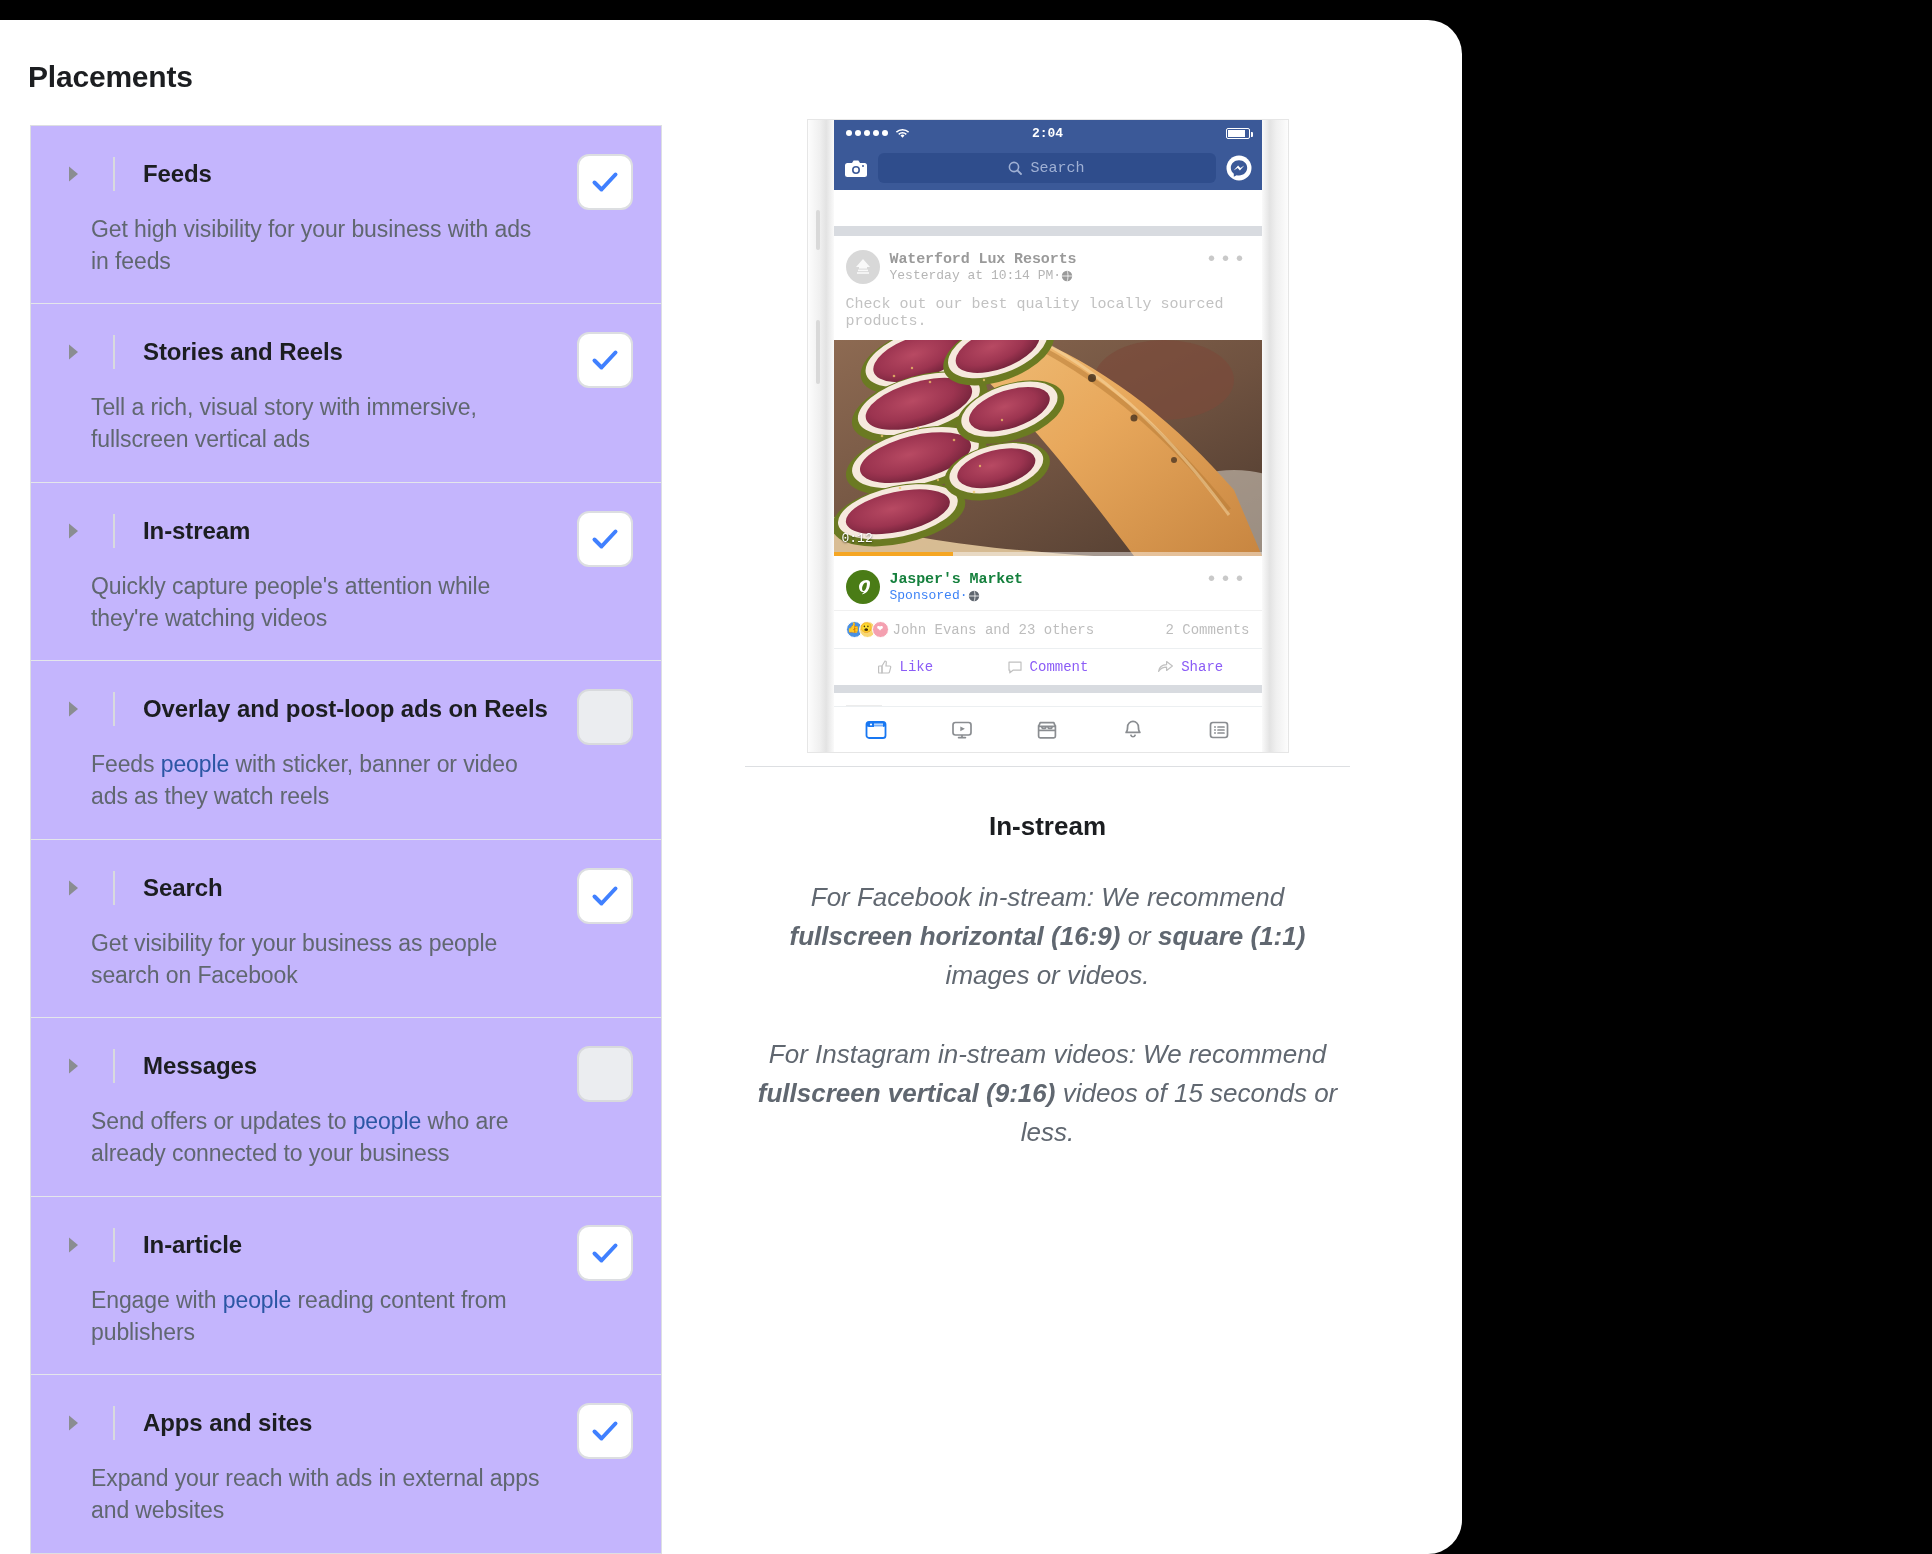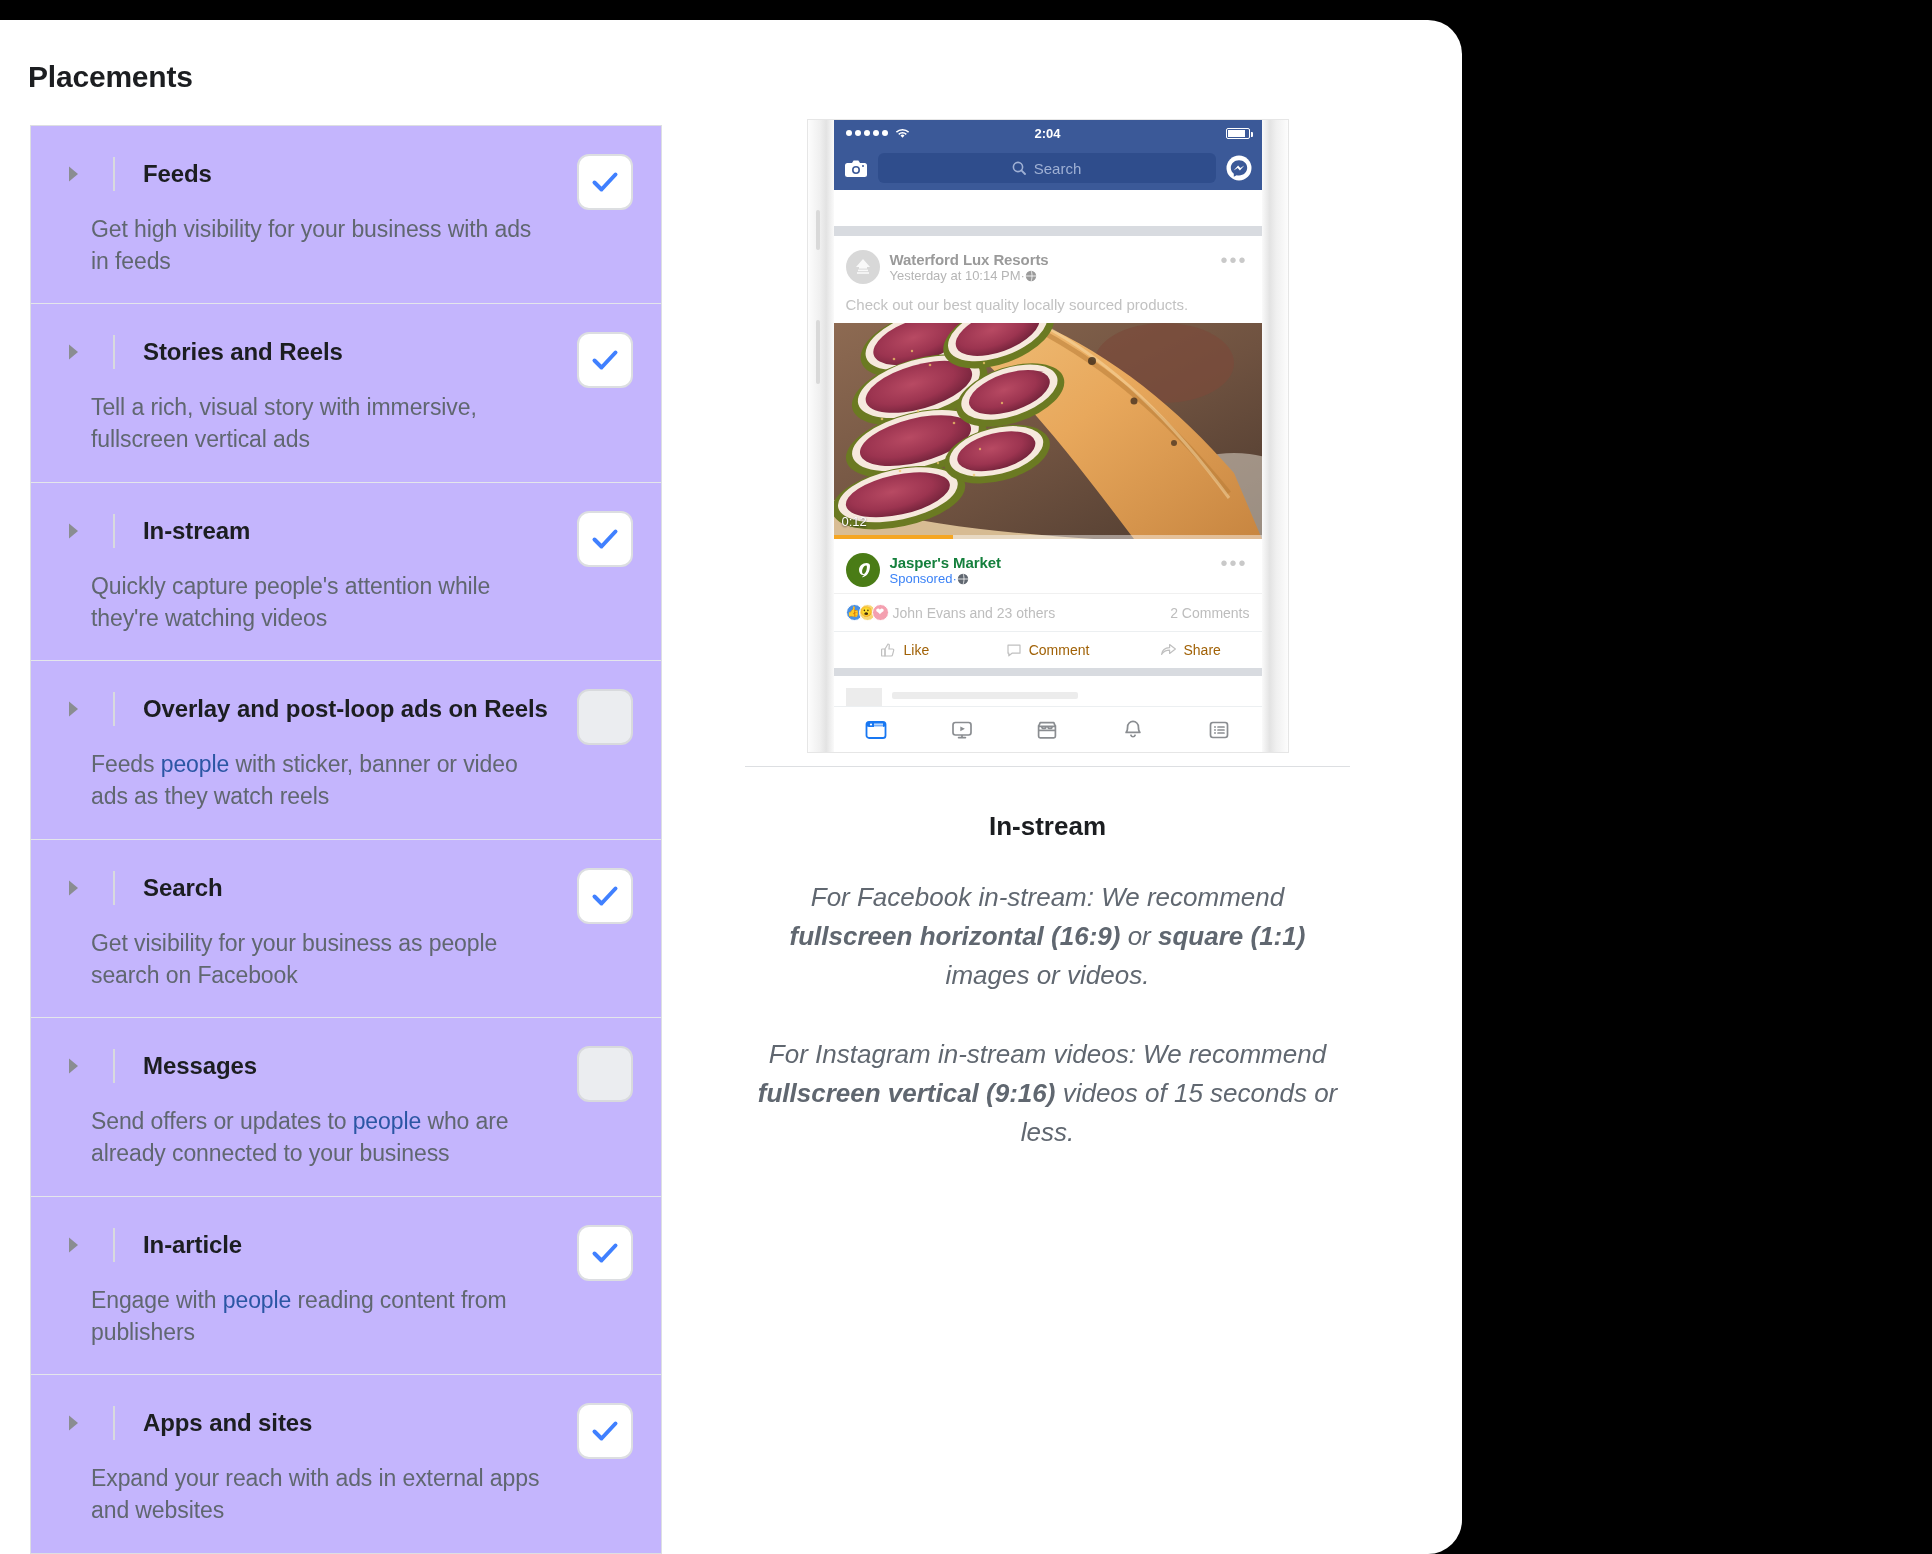--- a/index.html
+++ b/index.html
@@ -68,20 +68,21 @@
   .preview-col {
     position: absolute; left: 745px; top: 100px;
     width: 605px;
   }
 
   .phone-wrap { position: relative; width: 480px; margin: 0 auto; }
   .phone {
     position: relative; width: 480px; height: 632px;
     background: #ffffff; overflow: hidden;
     box-shadow: 0 0 0 1px #e6e6e6;
+    font-family: Liberation Mono, monospace;
   }
   
   .frame-l, .frame-r {
     position: absolute; top: 0; width: 26px; height: 100%;
     background: linear-gradient(90deg,#fdfdfd,#f0f0f0 45%,#e3e3e3 70%,#fafafa);
   }
   .frame-l { left: 0; } .frame-r { right: 0;
     background: linear-gradient(270deg,#fdfdfd,#f0f0f0 45%,#e3e3e3 70%,#fafafa); }
   .frame-l::before, .frame-l::after {
     content:""; position:absolute; left:8px; width:4px; background:#d9d9d9; border-radius:2px;
@@ -154,21 +155,21 @@
   .react-icons { display:flex; margin-right:8px; }
   .react-icons span {
     width:17px; height:17px; border-radius:50%; display:inline-block; margin-right:-4px;
     border:1.5px solid #fff; font-size:10px; text-align:center; line-height:14px; color:#fff;
   }
   .r-like{ background:#4a90e2; } .r-wow{ background:#f7d774; } .r-love{ background:#f4a0b0; }
   .comments-count { margin-left:auto; }
 
   .actions { display:flex; border-top:1px solid #eceff1; padding: 10px 0; }
   .action { flex:1; display:flex; align-items:center; justify-content:center; gap:7px;
-            font-size:14px; color:#a16207; }
+            font-size:14px; color:#8b5cf6; }
 
   .fb-gap2 { height: 8px; background:#d8dbe0; }
   .skel { display:flex; padding:12px; gap:10px; }
   .skel-box { width:36px; height:36px; background:#ececec; }
   .skel-lines { flex:1; padding-top:4px; }
   .skel-lines i { display:block; background:#ececec; height:7px; border-radius:2px; }
   .skel-lines i:first-child { width:52%; margin-bottom:9px; }
   .skel-lines i:last-child { width:34%; }
 
   .tabbar { position:absolute; left:0; right:0; bottom:0; height:46px; background:#fff;

